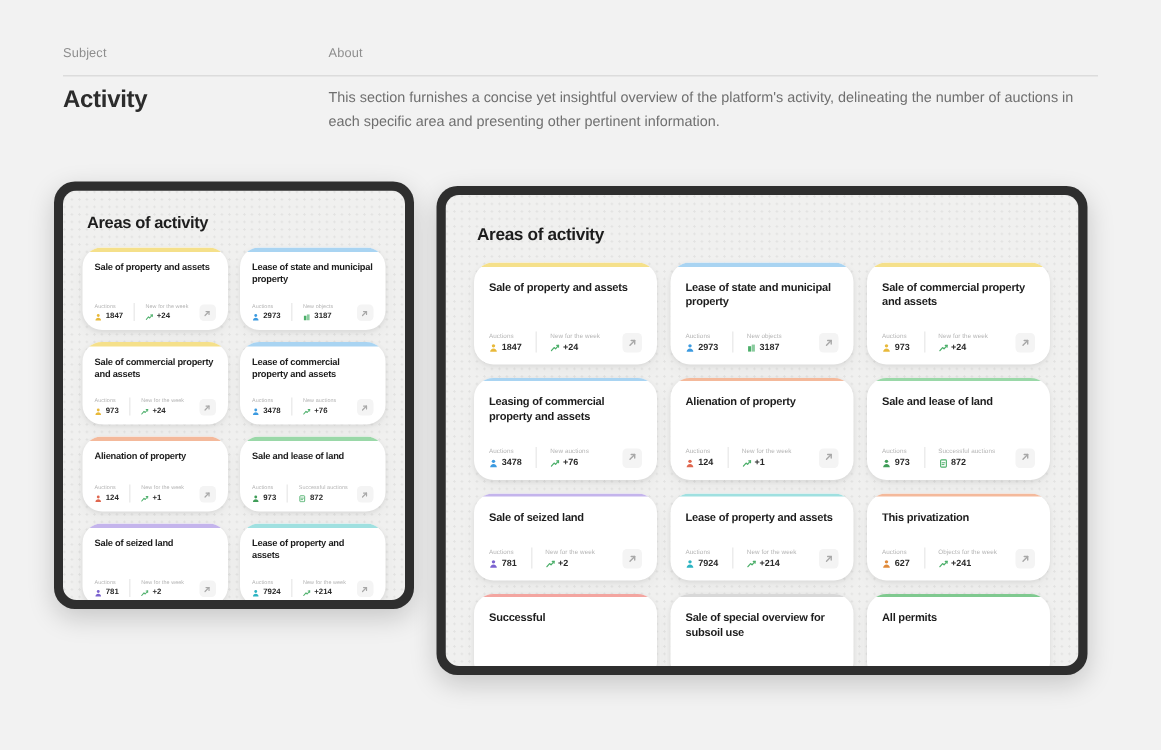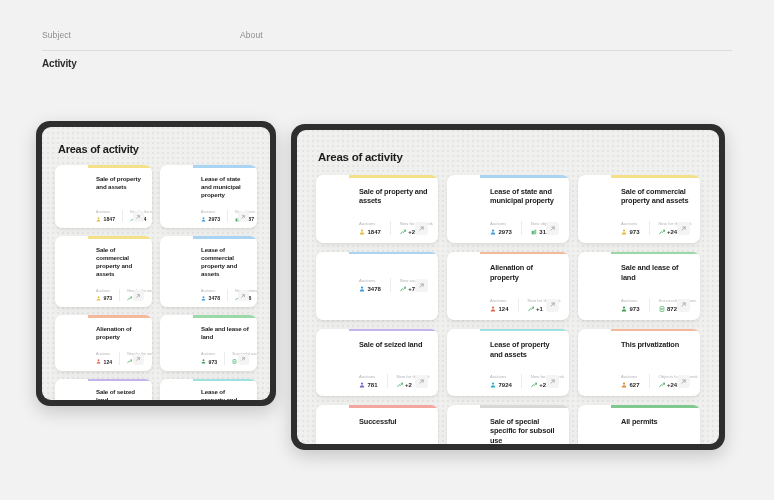--- a/index.html
+++ b/index.html
@@ -10,36 +10,36 @@
     overflow: hidden;
   }
   .page { position: relative; width: 664px; height: 500px; }
 
   
   .info-head {
     position: absolute; left: 42px; top: 30px; width: 690px;
     display: flex;
   }
   .info-head .col-a { width: 177px; }
-  .info-head .col-b { flex: 1; margin-left: 21px; }
+  .info-head .col-b { flex: 1; }
   .col-label {
     font-size: 8.5px; color: #8d8d8d; letter-spacing: .1px;
   }
   .hrule {
     position: absolute; left: 42px; top: 50px; width: 690px;
     height: 1px; background: #dcdcdc;
   }
   .info-body {
     position: absolute; left: 42px; top: 58px; width: 690px;
     display: flex;
   }
   .info-body .col-a { width: 177px; }
   .info-body .col-b { flex: 1; }
   .subject-title {
-    font-size: 10px; font-weight: bold; color: #2c2c2c; letter-spacing: -.2px;
+    font-size: 16px; font-weight: bold; color: #2c2c2c; letter-spacing: -.2px;
   }
   .about-text {
     font-size: 9.6px; line-height: 1.62; color: #6f6f6f; letter-spacing: 0px;
     max-width: 515px;
   }
 
   
   .device {
     position: absolute;
     background: #2e2e2e;
@@ -76,25 +76,25 @@
     margin: 0 13px;
   }
   #grid-desktop {
     grid-template-columns: 1fr 1fr 1fr; gap: 9px;
     margin: 0 19px;
   }
 
   
   .card {
     background: #fff;
-    border-radius: 7px;
+    border-radius: 13px;
     position: relative;
     box-shadow: 0 1px 3px rgba(0,0,0,.07), 0 4px 10px rgba(0,0,0,.035);
     overflow: hidden;
-    display: flex; flex-direction: column; padding-left: 33px;
+    display: flex; flex-direction: column;
   }
   .card .accent {
     height: 2.5px; width: 100%; flex: none;
   }
   .card .card-body {
     flex: 1; display: flex; flex-direction: column; justify-content: space-between;
   }
   #grid-mobile .card { min-height: 50px; }
   #grid-mobile .card-body { padding: 7px 8px 6px 8px; }
   #grid-desktop .card { min-height: 58px; }
@@ -155,20 +155,23 @@
     </div>
     <div class="col-b">
       <div class="col-label">About</div>
     </div>
   </div>
   <div class="hrule"></div>
   <div class="info-body">
     <div class="col-a">
       <div class="subject-title">Activity</div>
     </div>
+    <div class="col-b">
+      <div class="about-text">This section furnishes a concise yet insightful overview of the platform's activity, delineating the number of auctions in each specific area and presenting other pertinent information.</div>
+    </div>
   </div>
 
   <div class="device" id="device-mobile">
     <div class="screen">
       <div class="screen-title">Areas of activity</div>
       <div class="grid" id="grid-mobile">
           <div class="card">
             <div class="accent" style="background: rgb(245, 224, 138);"></div>
             <div class="card-body">
               <div class="card-title">Sale of property and assets</div>
@@ -612,20 +615,21 @@
                       <path d="M3.9 2.8 H7.2 V6.1" fill="none" stroke="#a8a8a8" stroke-width="1.3" stroke-linecap="round" stroke-linejoin="round"></path>
                     </svg>
                   </span>
                 </div>
               </div>
             </div>
           </div>
           <div class="card">
             <div class="accent" style="background: rgb(169, 212, 242);"></div>
             <div class="card-body">
+              <div class="card-title">Leasing of commercial property and assets</div>
               <div class="metrics">
                 <div class="metric">
                   <div class="metric-label">Auctions</div>
                   <div class="metric-value">
                     <span class="m-icon">
                       <svg viewBox="0 0 10 10">
                         <circle cx="5" cy="2.6" r="1.9" fill="#3b9ae0"></circle>
                         <path d="M1.3 9.2c0-2.2 1.7-3.6 3.7-3.6s3.7 1.4 3.7 3.6z" fill="#3b9ae0"></path>
                       </svg>
                     </span>
@@ -857,21 +861,21 @@
           </div>
           <div class="card">
             <div class="accent" style="background: rgb(243, 165, 160);"></div>
             <div class="card-body">
               <div class="card-title">Successful</div>
             </div>
           </div>
           <div class="card">
             <div class="accent" style="background: rgb(216, 216, 216);"></div>
             <div class="card-body">
-              <div class="card-title">Sale of special specific for subsoil use</div>
+              <div class="card-title">Sale of special overview for subsoil use</div>
               <div style="margin-top: 15px;"></div>
             </div>
           </div>
           <div class="card">
             <div class="accent" style="background: rgb(127, 201, 143);"></div>
             <div class="card-body">
               <div class="card-title">All permits</div>
             </div>
           </div>
         </div>

